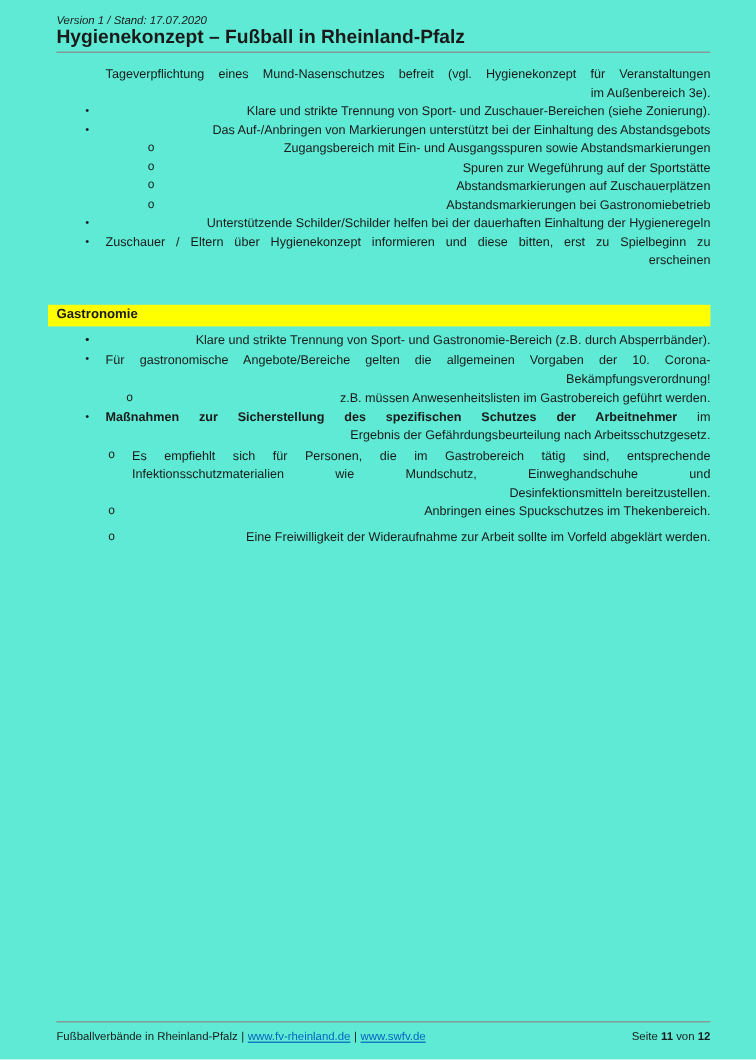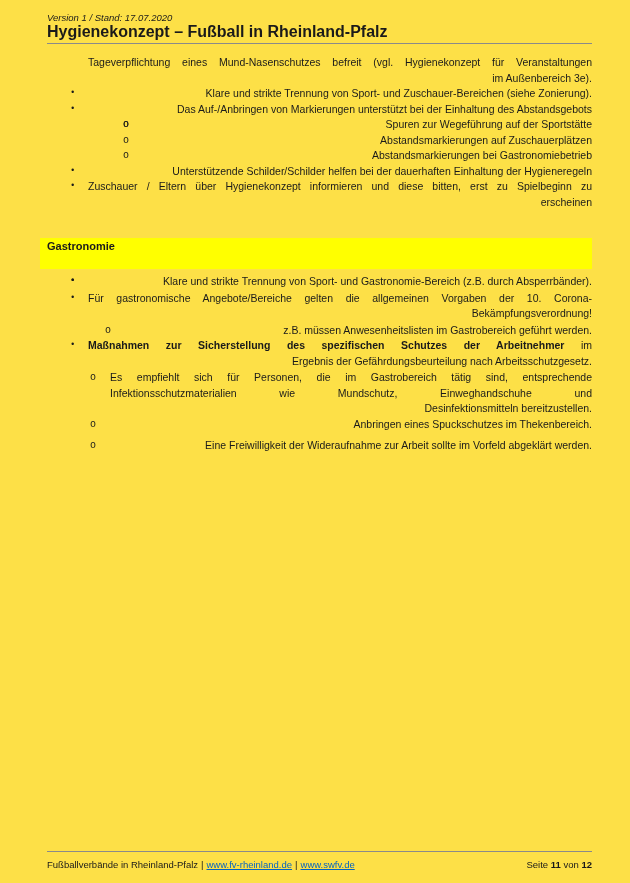--- a/index.html
+++ b/index.html
@@ -2,21 +2,21 @@
 <html><head>
 <meta charset="utf-8">
 <style>
   * { margin: 0; padding: 0; box-sizing: border-box; }
   html, body { background: #ffffff; }
   body { font-family: "Liberation Sans", "DejaVu Sans", sans-serif; color: #1a1a1a; }
   .page {
     position: relative;
     width: 630px;
     height: 883px;
-    background: #fde047;
+    background: #5eead4;
     overflow: hidden;
   }
 
   
   .doc-header { position: absolute; top: 11px; left: 47px; right: 38px; }
   .version-line { font-style: italic; font-size: 9.5px; line-height: 13px; }
   .doc-title { font-weight: bold; font-size: 16px; line-height: 14px; margin-top: 1px; }
   .header-rule { position: absolute; top: 43px; left: 47px; width: 545px; height: 0; border-top: 1px solid #8a8a8a; }
 
   
@@ -48,21 +48,21 @@
   
   .gastro-heading {
     margin-top: 28px;
     margin-left: -7px;
     width: 552px;
     background: #ffff00;
     font-weight: bold;
     font-size: 11px;
     line-height: 16px;
     padding-left: 7px;
-    height: 31px;
+    height: 18px;
   }
 
   .mt-f { margin-top: 5px; }
   .mt-g { margin-top: 2px; }
   .mt-1 { margin-top: 1px; }
   .mt-m { margin-top: 6px; }
 
   
   .footer-rule { position: absolute; top: 851px; left: 47px; width: 545px; height: 0; border-top: 1px solid #8a8a8a; }
   .doc-footer {
@@ -96,20 +96,21 @@
       <div class="line">Klare und strikte Trennung von Sport- und Zuschauer-Bereichen (siehe Zonierung).</div>
     </div>
 
     <div class="li">
       <span class="marker">•</span>
       <div class="line">Das Auf-/Anbringen von Markierungen unterstützt bei der Einhaltung des Abstandsgebots</div>
     </div>
 
     <div class="soA">
       <span class="marker">o</span>
+      <div class="line">Zugangsbereich mit Ein- und Ausgangsspuren sowie Abstandsmarkierungen</div>
     </div>
     <div class="soA">
       <span class="marker">o</span>
       <div class="line">Spuren zur Wegeführung auf der Sportstätte</div>
     </div>
     <div class="soA">
       <span class="marker">o</span>
       <div class="line">Abstandsmarkierungen auf Zuschauerplätzen</div>
     </div>
     <div class="soA">

